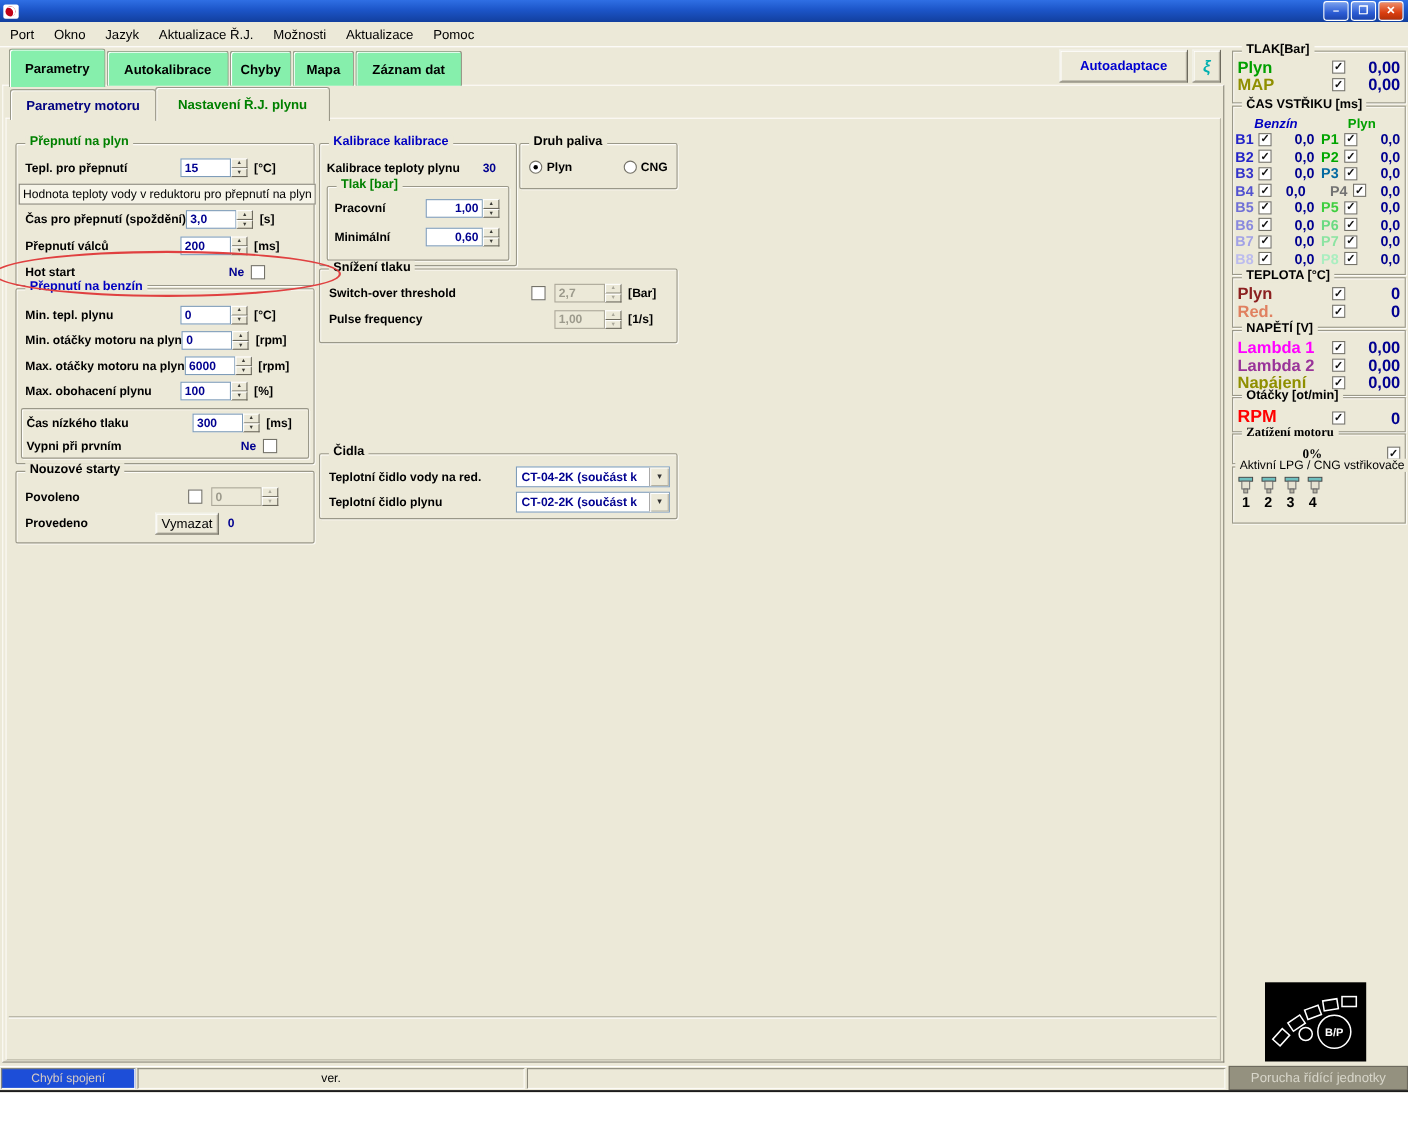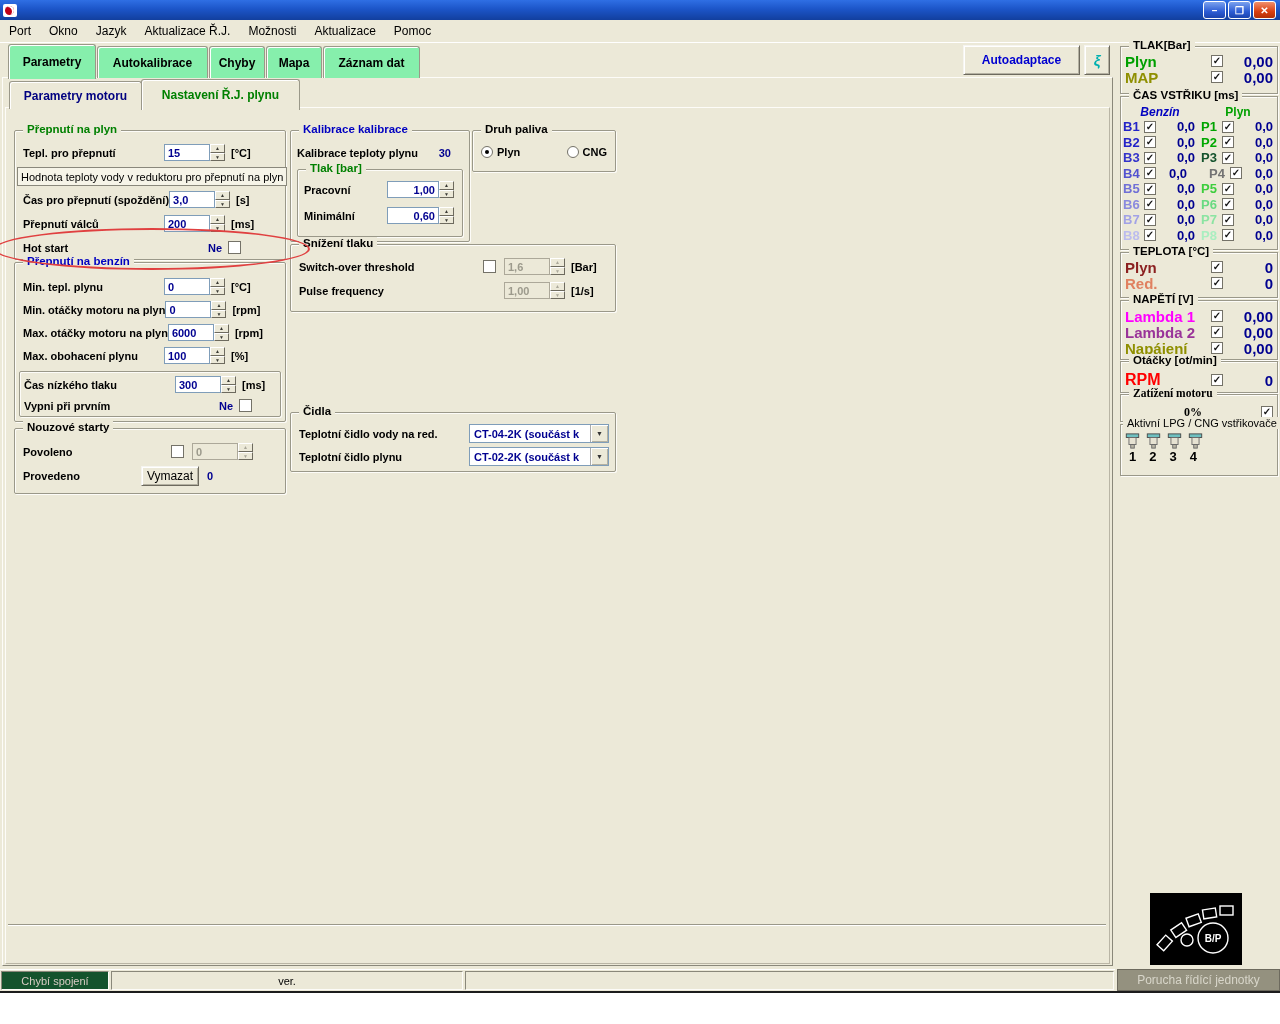--- a/index.html
+++ b/index.html
@@ -104,21 +104,21 @@
   .inj-icons{display:flex;gap:6px;padding:2px 4px 0 4px;}
   .inj-nums{display:flex;gap:13px;padding:0 8px;font-size:13px;font-weight:bold;}
 
   .logo-box{position:absolute;left:1150px;top:893px;width:92px;height:72px;background:#000;z-index:4;}
 
   
   .statusbar{position:absolute;left:0;top:969px;width:1115px;height:22px;background:#ECE9D8;
     border-top:1px solid #fff;display:flex;box-sizing:border-box;z-index:4;}
   .sp{border:1px solid;border-color:#8a887a #fdfcf8 #fdfcf8 #8a887a;margin:1px;display:flex;
     align-items:center;justify-content:center;font-weight:normal;font-size:11px;box-sizing:border-box;}
-  .sp.conn{width:108px;background:#14532d;color:#d8ccc4;}
+  .sp.conn{width:122px;background:#1d4ed8;color:#d8ccc4;}
   .sp.ver{width:352px;}
   .sp.fill{flex:1;}
   .fault{position:absolute;left:1117px;top:969px;width:163px;height:22px;background:#94917f;
     color:#d8d6ca;display:flex;align-items:center;justify-content:center;font-weight:normal;
     font-size:12px;z-index:4;border:1px solid #6d6a5e;box-sizing:border-box;}
   .bottom-line{position:absolute;left:0;top:991px;width:1280px;height:2px;background:#1c1c1c;z-index:5;}
   .below{position:absolute;left:0;top:993px;width:1280px;height:31px;background:#fff;z-index:5;}
 
   .groove{position:absolute;left:8px;top:924px;width:1098px;height:0;border-top:1px solid #9a9889;
     border-bottom:1px solid #fff;z-index:4;}
@@ -329,21 +329,21 @@
   <div class="btn" style="left:470px;top:172px;width:146px;height:32px;">Ukazatel hladiny plynu</div>
 
   <div class="grp" style="left:290px;top:244px;width:324px;height:66px;">
     <span class="leg">Snížení tlaku</span>
     <div class="frow" style="top:12px;left:8px;right:8px;">
       <span class="lbl">Switch-over threshold</span>
       <span class="cb"></span>
       <span style="width:8px;"></span>
       <span class="iwrap dis">
         <span class="ibox">
-            <span class="ival">1,6</span>
+            <span class="ival">2,7</span>
           </span>
         <span class="spin"></span>
       </span>
       <span class="unit">[Bar]</span>
     </div>
     <div class="frow" style="top:36px;left:8px;right:8px;">
       <span class="lbl">Pulse frequency</span>
       <span style="width:21px;"></span>
       <span class="iwrap dis">
         <span class="ibox">
@@ -435,21 +435,21 @@
       <span class="cb checked sm"></span>
       <span class="bv">0,0</span>
       <span class="pl" style="color: rgb(0, 168, 0);">P2</span>
       <span class="cb checked sm"></span>
       <span class="pv">0,0</span>
     </div>
     <div class="crow">
       <span class="bl" style="color: rgb(52, 52, 202);">B3</span>
       <span class="cb checked sm"></span>
       <span class="bv">0,0</span>
-      <span class="pl" style="color: #14532d;">P3</span>
+      <span class="pl" style="color: #0369a1;">P3</span>
       <span class="cb checked sm"></span>
       <span class="pv">0,0</span>
     </div>
     <div class="crow">
       <span class="bl" style="color: rgb(82, 82, 208);">B4</span>
       <span class="cb checked sm"></span>
       <span class="bv">0,0</span>
       <span class="pl" style="color: #737373; margin-left: 20px;">P4</span>
       <span class="cb checked sm"></span>
       <span class="pv">0,0</span>

